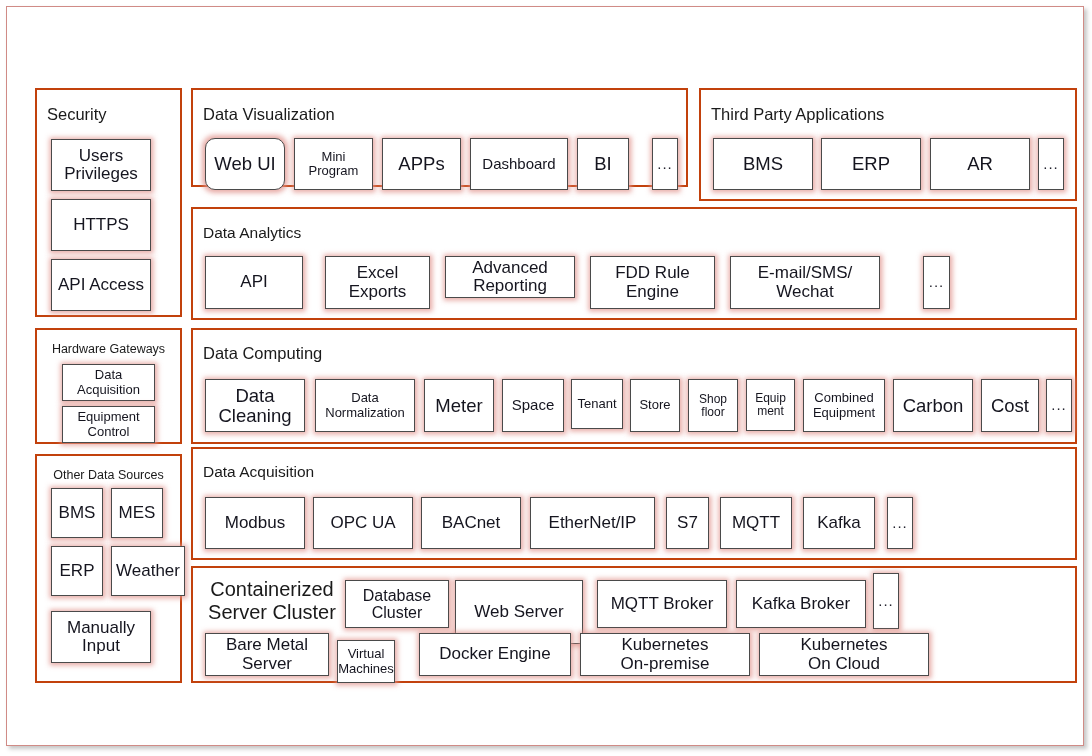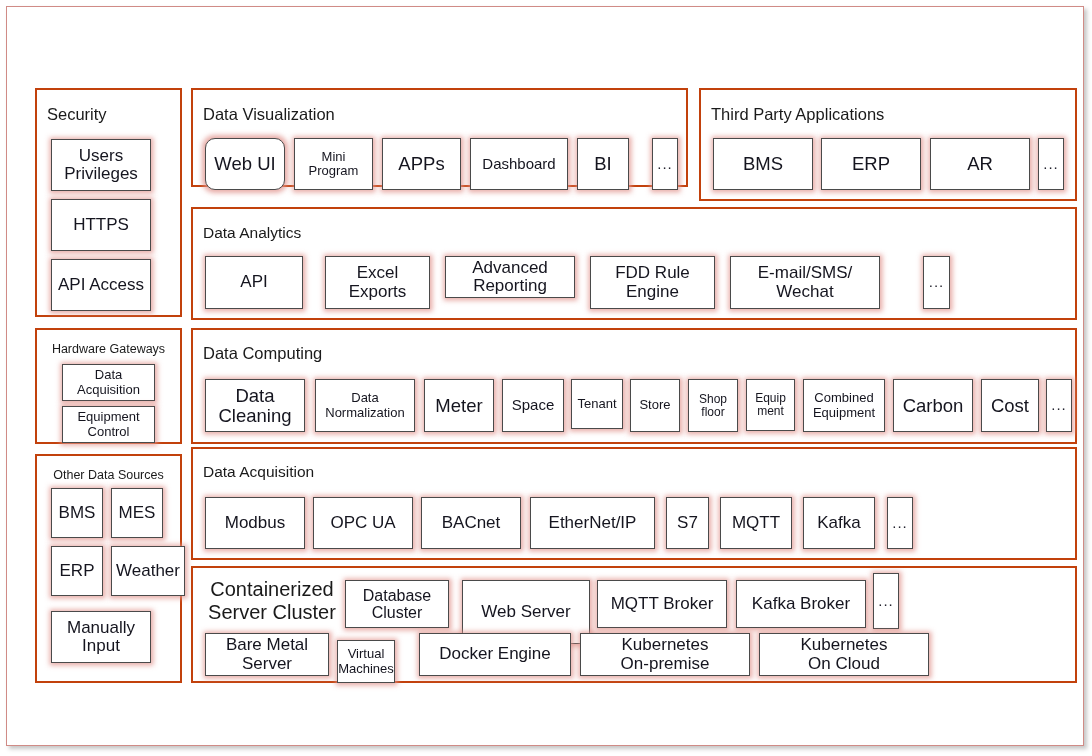--- a/index.html
+++ b/index.html
@@ -162,21 +162,21 @@
     <div class="node f17" style="left:610px;top:48px;width:72px;height:52px;">Kafka</div>
     <div class="node ell" style="left:694px;top:48px;width:26px;height:52px;">...</div>
   </div>
 
   <div class="panel" style="left:184px;top:559px;width:886px;height:117px;">
     <div class="panel-title" style="left:14px;top:10px;font-size:20px;line-height:1.15;white-space:pre-line;text-align:center;width:130px;">Containerized
 Server Cluster</div>
 
     <div class="node f16" style="left:152px;top:12px;width:104px;height:48px;">Database
 Cluster</div>
-    <div class="node f17" style="left:269px;top:12px;width:128px;height:64px;">Web Server</div>
+    <div class="node f17" style="left:262px;top:12px;width:128px;height:64px;">Web Server</div>
     <div class="node f17" style="left:404px;top:12px;width:130px;height:48px;">MQTT Broker</div>
     <div class="node f17" style="left:543px;top:12px;width:130px;height:48px;">Kafka  Broker</div>
     <div class="node ell" style="left:680px;top:5px;width:26px;height:56px;">...</div>
 
     <div class="node f17" style="left:12px;top:65px;width:124px;height:43px;">Bare Metal
 Server</div>
     <div class="node f13" style="left:144px;top:72px;width:58px;height:43px;">Virtual
 Machines</div>
     <div class="node f17" style="left:226px;top:65px;width:152px;height:43px;">Docker Engine</div>
     <div class="node f17" style="left:387px;top:65px;width:170px;height:43px;">Kubernetes

